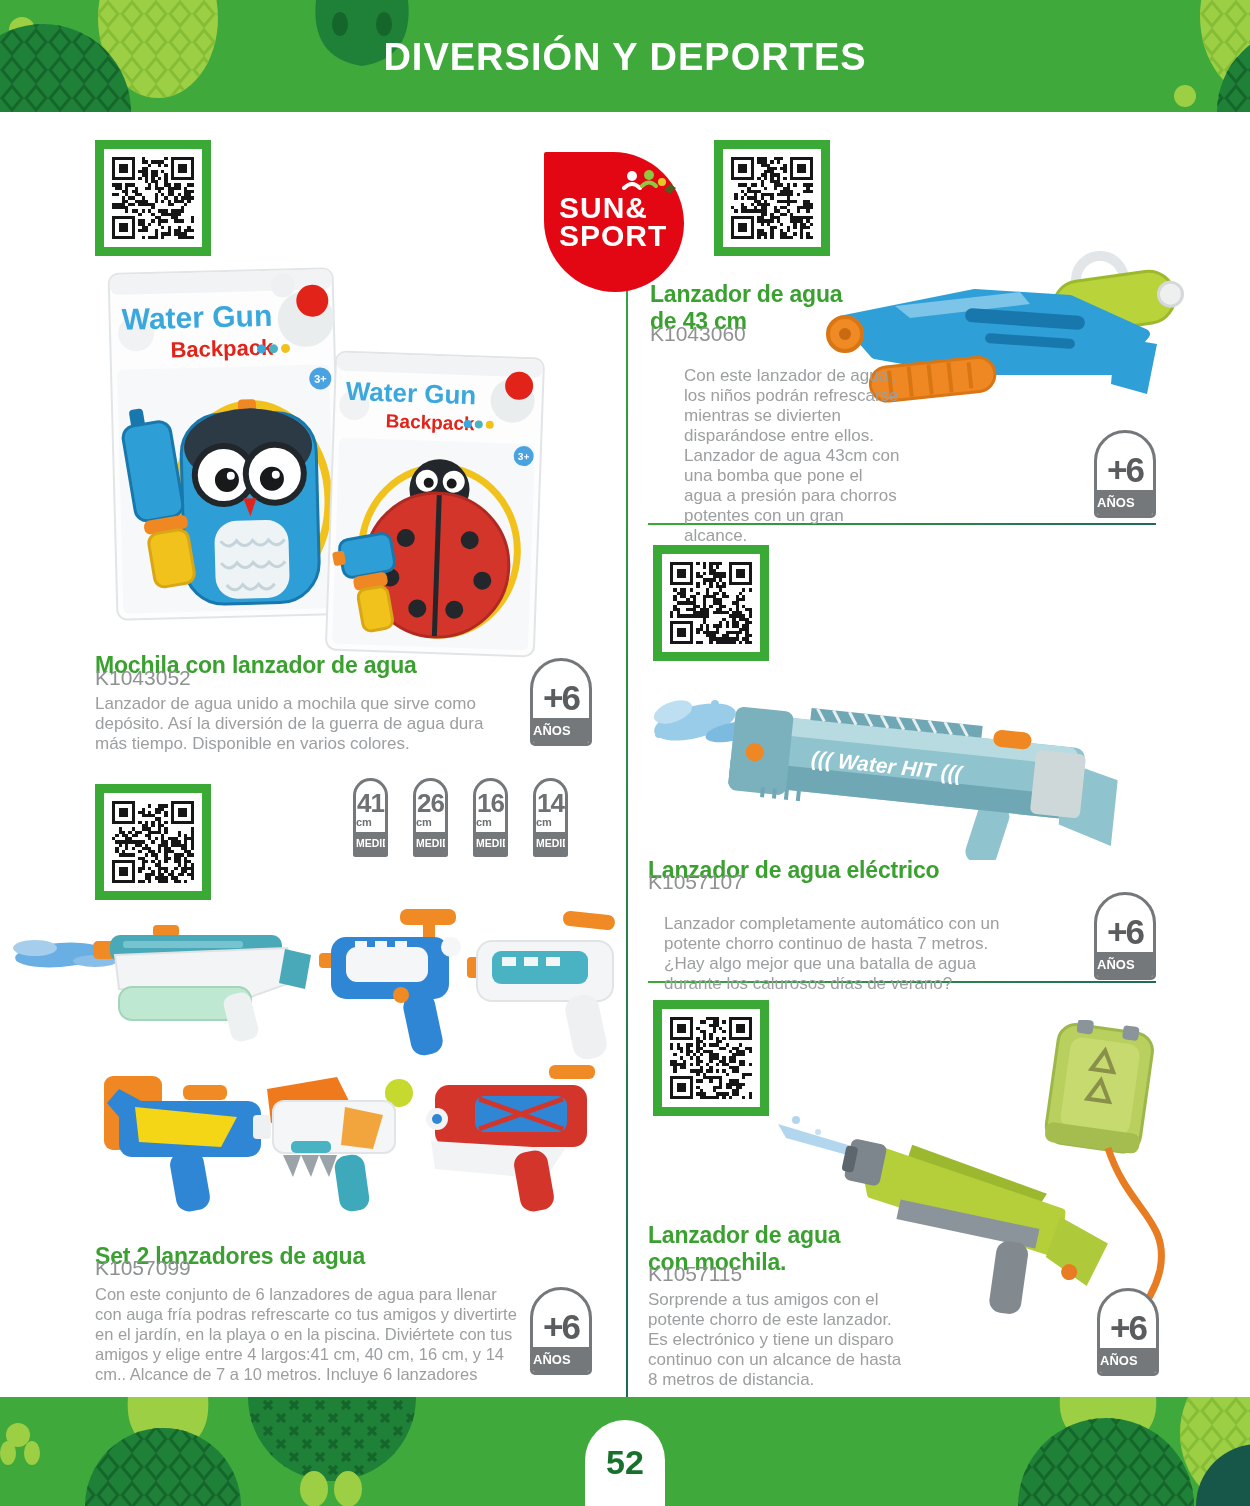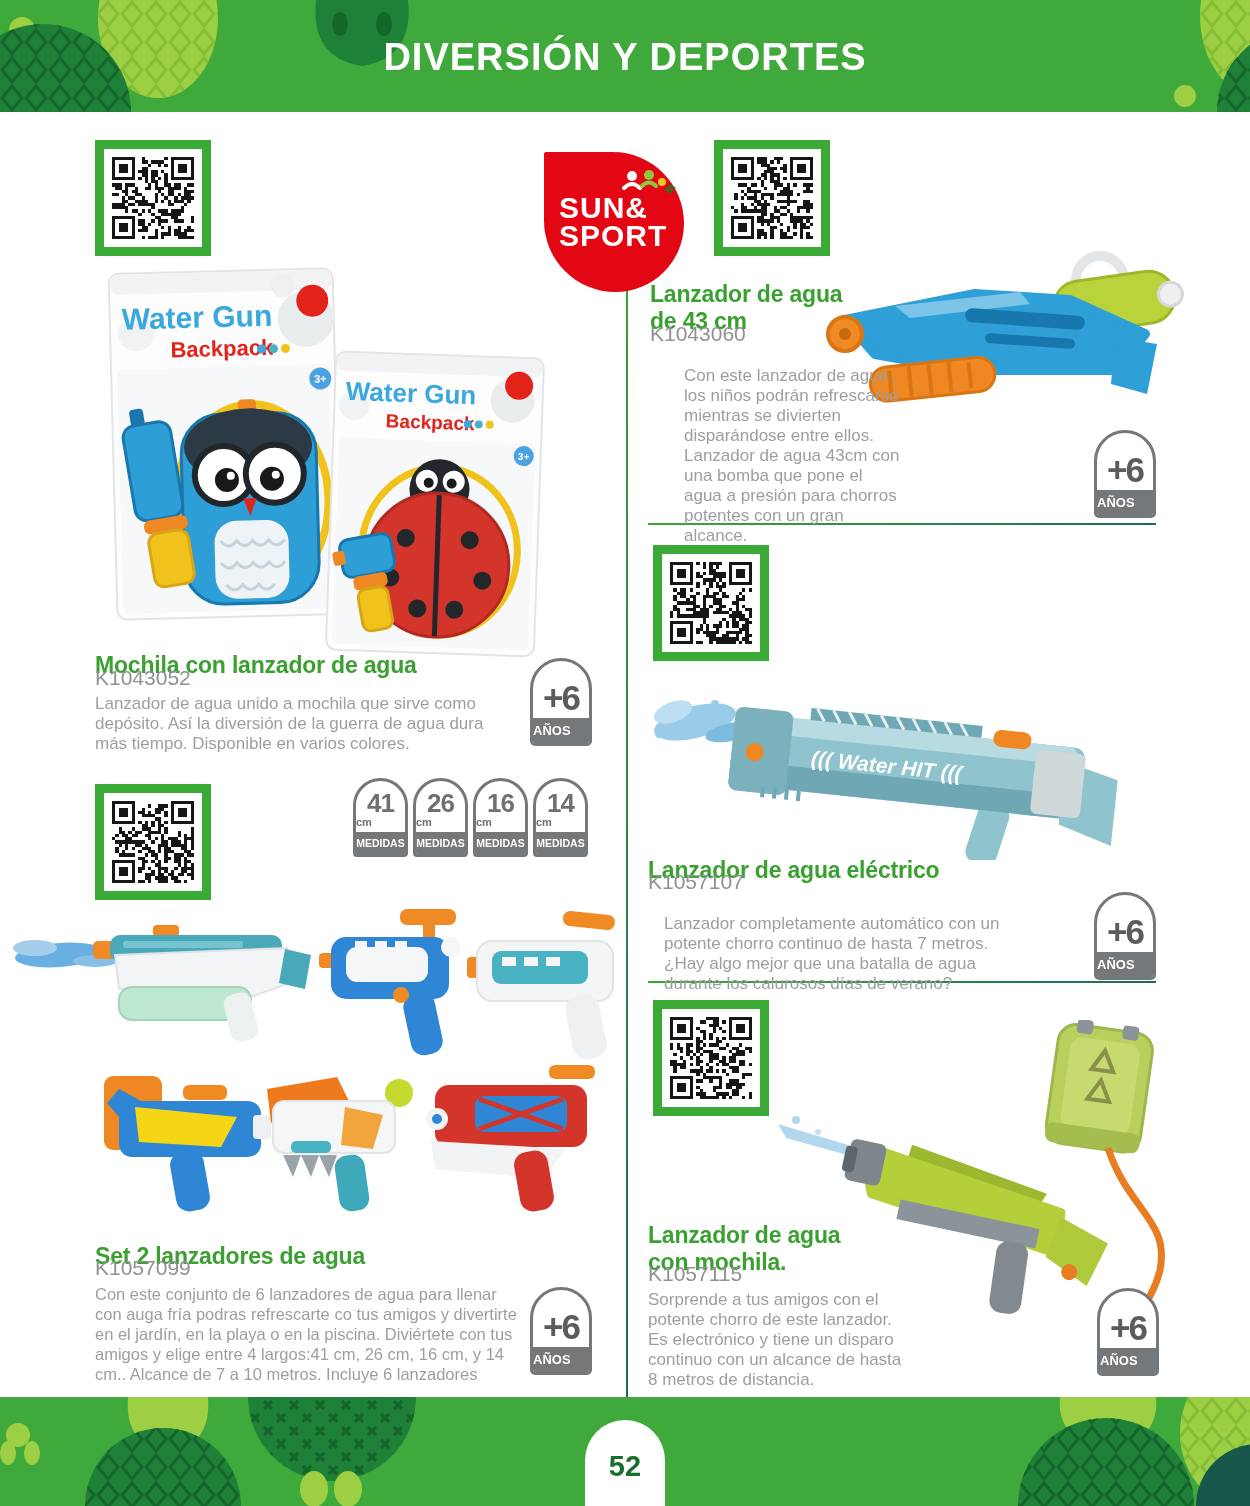--- a/index.html
+++ b/index.html
@@ -20,21 +20,21 @@
 
   
   .band{position:absolute;left:0;width:1250px;overflow:hidden;}
   .band svg{position:absolute;left:0;top:0;display:block;}
   .band-top{top:0;height:112px;}
   .band-bottom{top:1397px;height:109px;}
   .page-title{position:absolute;left:0;top:36px;width:100%;margin:0;text-align:center;
       color:#fff;font-size:38px;font-weight:bold;letter-spacing:1px;}
   .page-num-arch{position:absolute;left:585px;top:1420px;width:80px;height:86px;background:#fff;
       border-radius:40px 40px 0 0;text-align:center;}
-  .page-num{margin-top:30px;font-size:29px;font-weight:bold;color:var(--page-num-green);}
+  .page-num{margin-top:23px;font-size:34px;font-weight:bold;color:var(--page-num-green);}
 
   
   .vdiv{position:absolute;left:626px;top:278px;width:2px;height:1119px;
       background:linear-gradient(180deg,#37a23f,#1c6b52);}
   .hdiv{position:absolute;height:2px;background:linear-gradient(90deg,#3aa935,#1d6a5a);}
   .hdiv.one{left:648px;top:523px;width:508px;}
   .hdiv.two{left:648px;top:981px;width:508px;}
 
   
   .qr{position:absolute;width:116px;height:116px;box-sizing:border-box;
@@ -57,21 +57,21 @@
 
   
   .age{position:absolute;width:62px;height:88px;background:#fff;box-sizing:border-box;
       border:3px solid var(--badge-gray);border-radius:31px 31px 5px 5px;overflow:hidden;}
   .age .num{text-align:center;font-size:35px;font-weight:bold;color:#595d5f;
       margin-top:17px;letter-spacing:-2px;}
   .age .lbl{position:absolute;left:0;right:0;bottom:0;height:25px;background:var(--badge-gray);
       color:#fff;font-size:13px;font-weight:bold;text-align:left;line-height:25px;}
 
   
-  .meas{position:absolute;width:55px;height:79px;background:#fff;box-sizing:border-box;
+  .meas{position:absolute;width:35px;height:79px;background:#fff;box-sizing:border-box;
       border:3px solid var(--badge-gray);border-radius:28px 28px 4px 4px;overflow:hidden;}
   .meas .num{text-align:center;font-size:26px;font-weight:bold;color:#6d7173;margin-top:9px;
       letter-spacing:-1px;line-height:1;}
   .meas .unit{text-align:left;font-size:11px;font-weight:bold;color:#6d7173;line-height:1.1;}
   .meas .lbl{position:absolute;left:0;right:0;bottom:0;height:22px;background:var(--badge-gray);
       color:#fff;font-size:10.5px;font-weight:bold;text-align:center;line-height:22px;}
 
   .art{position:absolute;}
   .art svg{display:block;}
 </style>
@@ -1501,21 +1501,21 @@
     <div class="meas" style="left:533px;top:778px">
       <div class="num">14</div>
         <div class="unit">cm</div>
         <div class="lbl">MEDIDAS</div>
     </div>
   </div>
 
   <section>
     <h2 class="title" style="left:95px;top:1224px;width:480px">Set 2 lanzadores de agua</h2>
     <div class="sku" style="left:95px;top:1256px">K1057099</div>
-    <p class="desc" style="left:95px;top:1284px;width:425px;margin:0;font-size:16.5px">Con este conjunto de 6 lanzadores de agua para llenar con auga fría podras refrescarte co tus amigos y divertirte en el jardín, en la playa o en la piscina. Diviértete con tus amigos y elige entre 4 largos:41 cm, 26 cm, 16 cm, y 14 cm.. Alcance de 7 a 10 metros. Incluye 6 lanzadores</p>
+    <p class="desc" style="left:95px;top:1284px;width:425px;margin:0;font-size:16.5px">Con este conjunto de 6 lanzadores de agua para llenar con auga fría podras refrescarte co tus amigos y divertirte en el jardín, en la playa o en la piscina. Diviértete con tus amigos y elige entre 4 largos:41 cm, 40 cm, 16 cm, y 14 cm.. Alcance de 7 a 10 metros. Incluye 6 lanzadores</p>
     <div class="age" style="left:530px;top:1287px">
       <div class="num">+6</div>
       <div class="lbl">AÑOS</div>
     </div>
   </section>
 
   <section>
     <h2 class="title" style="left:650px;top:262px;width:215px">Lanzador de agua de 43 cm</h2>
     <div class="sku" style="left:650px;top:322px">K1043060</div>
     <p class="desc" style="left:668px;top:350px;width:218px;margin:16px">Con este lanzador de agua , los niños podrán refrescarse mientras se divierten disparándose entre ellos. Lanzador de agua 43cm con una bomba que pone el agua a presión para chorros potentes con un gran alcance.</p>

